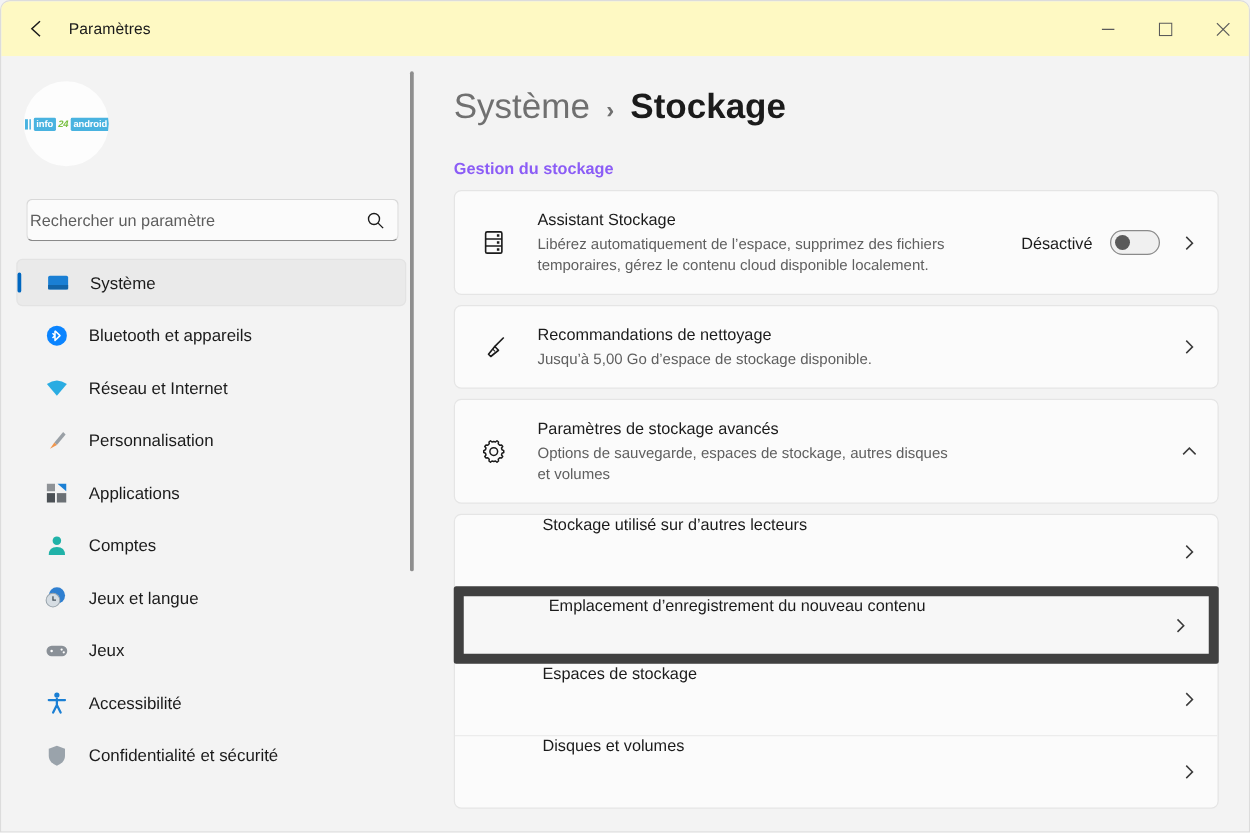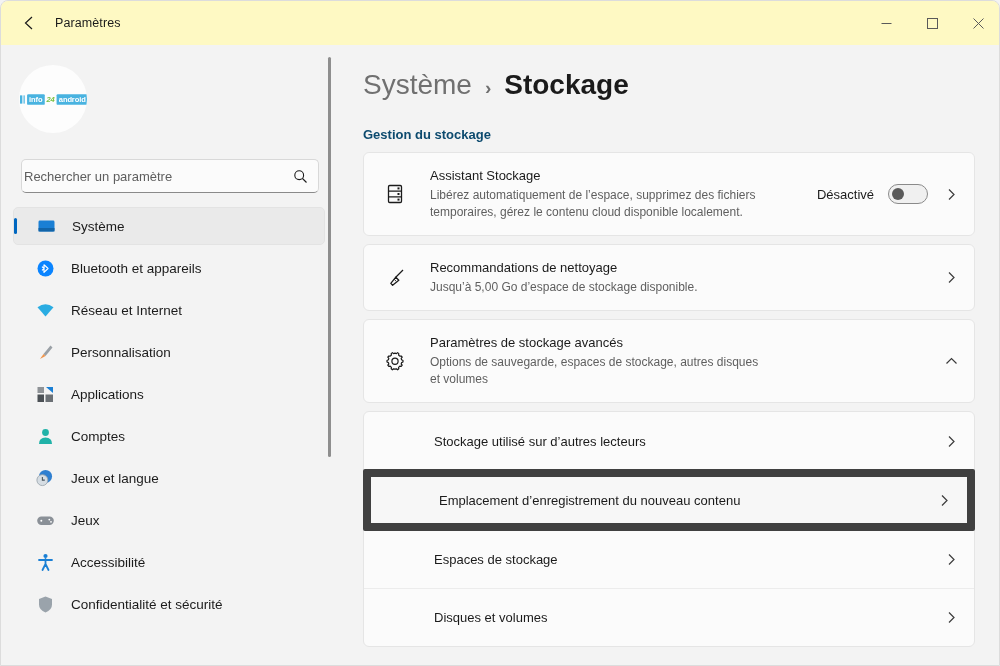--- a/index.html
+++ b/index.html
@@ -143,21 +143,21 @@
     display: flex; align-items: baseline;
     font-size: 28px; font-weight: 600;
     margin-top: 8px;
   }
   .bc-parent { color: #707070; font-weight: 400; }
   .bc-sep { color: #707070; font-size: 19px; margin: 0 13px; }
   .bc-current { color: #1b1b1b; }
 
   .section-title {
     margin-top: 26px; margin-bottom: 10px;
-    font-size: 13px; font-weight: bold; color: #0c4a6e;
+    font-size: 13px; font-weight: bold; color: #8b5cf6;
   }
 
   .card {
     background: #fbfbfb;
     border: 1px solid #e5e5e5;
     border-radius: 6px;
     margin-bottom: 8px;
     position: relative;
   }
   .card-row {
@@ -200,21 +200,21 @@
 
   
   .sub-card {
     background: #fbfbfb;
     border: 1px solid #e5e5e5;
     border-radius: 6px;
     overflow: visible;
     margin-bottom: 8px;
   }
   .sub-row {
-    display: flex; align-items: center;
+    display: flex; 
     height: 58px;
     padding: 0 14px 0 70px;
     border-top: 1px solid #ececec;
     position: relative;
   }
   .sub-row:first-child { border-top: none; }
   .sub-label { flex: 1; font-size: 13px; color: #1b1b1b; }
   .sub-row.highlight {
     border: 8px solid #404040;
     border-radius: 2px;

